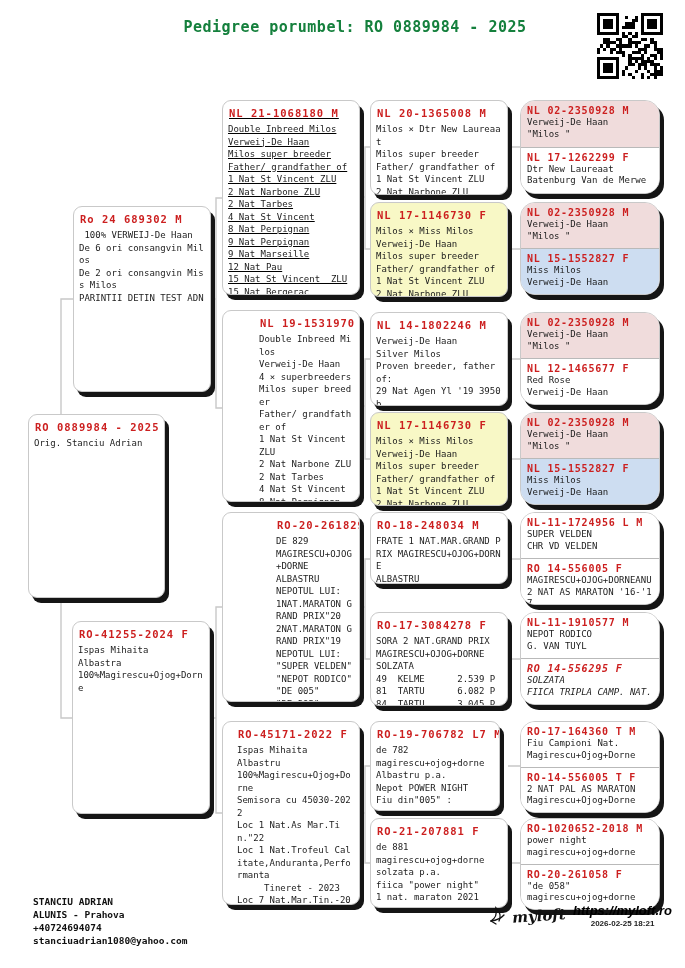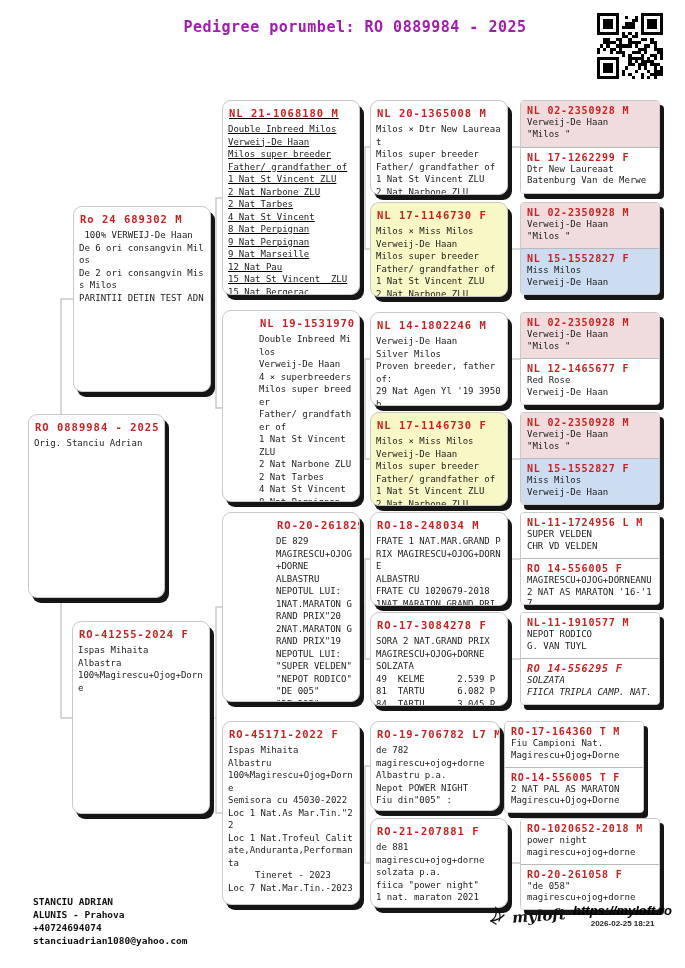--- a/index.html
+++ b/index.html
@@ -1,29 +1,29 @@
 <!DOCTYPE html>
 <html><head>
 <meta charset="utf-8">
 <style>
   html,body{margin:0;padding:0;background:#e8e8e8;}
   .page{position:relative;width:685px;height:968px;background:#ffffff;overflow:hidden;
         font-family:"DejaVu Sans Mono",monospace;}
   .title{position:absolute;left:90px;top:18px;width:530px;text-align:center;
-         font-weight:bold;font-size:15px;letter-spacing:.5px;color:#a21caf;}
+         font-weight:bold;font-size:15px;letter-spacing:.5px;color:#15803d;}
   .qr{position:absolute;left:597px;top:13px;width:66px;height:66px;}
   .qr svg{width:66px;height:66px;display:block;}
   .connectors{position:absolute;left:0;top:0;width:685px;height:968px;pointer-events:none;}
   .box{position:absolute;background:#fff;border:1px solid #c9c9c9;border-radius:9px;
        box-shadow:4px 5px 0 #151515;overflow:hidden;box-sizing:border-box;}
   .box-id{font-weight:bold;font-size:10.5px;letter-spacing:1px;color:#cc1f1f;
           padding:6px 6px 2px 6px;white-space:nowrap;}
   .box-body{font-size:9px;line-height:12.5px;color:#1c1c1c;padding:2px 4px 0 5px;
             white-space:pre-wrap;word-break:break-all;}
-  .pair{position:absolute;background:#fff;border:1px solid #c9c9c9;border-radius:4px;
+  .pair{position:absolute;background:#fff;border:1px solid #c9c9c9;border-radius:15px;
         box-shadow:4px 5px 0 #151515;overflow:hidden;box-sizing:border-box;
         display:flex;flex-direction:column;}
   .sub{flex:1;overflow:hidden;background:#fff;}
   .sub + .sub{border-top:1px solid #b9b9b9;}
   .sub .box-id{font-size:10px;letter-spacing:.8px;padding:4px 6px 1px 6px;}
   .sub .box-body{font-size:9px;line-height:11.5px;padding:0 4px 0 6px;}
   .footer-owner{position:absolute;left:33px;top:895px;font-weight:bold;font-size:9.5px;
                 line-height:13px;color:#111;}
   .brand{position:absolute;left:488px;top:905px;display:flex;align-items:center;}
   .brand-script{font-family:"DejaVu Serif",serif;font-style:italic;font-weight:bold;
@@ -118,21 +118,21 @@
 ALBASTRU
 NEPOTUL LUI:
 1NAT.MARATON GRAND PRIX"20
 2NAT.MARATON GRAND PRIX"19
 NEPOTUL LUI:
 "SUPER VELDEN"
 "NEPOT RODICO"
 "DE 005"
 "DE 295"</div>
   </div>
-  <div class="box" style="left:222px;top:721px;width:138px;height:184px;">
+  <div class="box" style="left:222px;top:721px;width:138px;height:184px;padding-left:9px;">
     <div class="box-id">RO-45171-2022 F</div>
     <div class="box-body">Ispas Mihaita
 Albastru
 100%Magirescu+Ojog+Dorne
 Semisora cu 45030-2022
 Loc 1 Nat.As Mar.Tin."22
 Loc 1 Nat.Trofeul Calitate,Anduranta,Performanta
      Tineret - 2023
 Loc 7 Nat.Mar.Tin.-2023</div>
   </div>
@@ -165,21 +165,21 @@
   </div>
   <div class="box" style="left: 370px; top: 412px; width: 138px; height: 94px; background: rgb(248, 248, 198);">
     <div class="box-id">NL 17-1146730 F</div>
     <div class="box-body">Milos × Miss Milos
 Verweij-De Haan
 Milos super breeder
 Father/ grandfather of
 1 Nat St Vincent ZLU
 2 Nat Narbone ZLU</div>
   </div>
-  <div class="box" style="left:370px;top:512px;width:138px;height:94px;">
+  <div class="box" style="left:370px;top:512px;width:138px;height:72px;">
     <div class="box-id">RO-18-248034 M</div>
     <div class="box-body">FRATE 1 NAT.MAR.GRAND PRIX MAGIRESCU+OJOG+DORNE
 ALBASTRU
 FRATE CU 1020679-2018
 1NAT.MARATON GRAND PRIX"20</div>
   </div>
   <div class="box" style="left:370px;top:612px;width:138px;height:94px;">
     <div class="box-id">RO-17-3084278 F</div>
     <div class="box-body">SORA 2 NAT.GRAND PRIX
 MAGIRESCU+OJOG+DORNE
@@ -270,21 +270,21 @@
       <div class="box-id">NL-11-1910577 M</div>
       <div class="box-body">NEPOT RODICO
 G. VAN TUYL</div>
     </div>
     <div class="sub" style="background: rgb(255, 255, 255); font-style: italic;">
       <div class="box-id">RO 14-556295 F</div>
       <div class="box-body">SOLZATA
 FIICA TRIPLA CAMP. NAT.</div>
     </div>
   </div>
-  <div class="pair" style="left:504px;top:721px;width:140px;height:92px;justify-content:space-between;">
+  <div class="pair" style="left:520px;top:721px;width:140px;height:92px;justify-content:space-between;">
     <div class="sub" style="background: rgb(255, 255, 255);">
       <div class="box-id">RO-17-164360 T M</div>
       <div class="box-body">Fiu Campioni Nat.
 Magirescu+Ojog+Dorne</div>
     </div>
     <div class="sub" style="background: rgb(255, 255, 255);">
       <div class="box-id">RO-14-556005 T F</div>
       <div class="box-body">2 NAT PAL AS MARATON
 Magirescu+Ojog+Dorne</div>
     </div>

